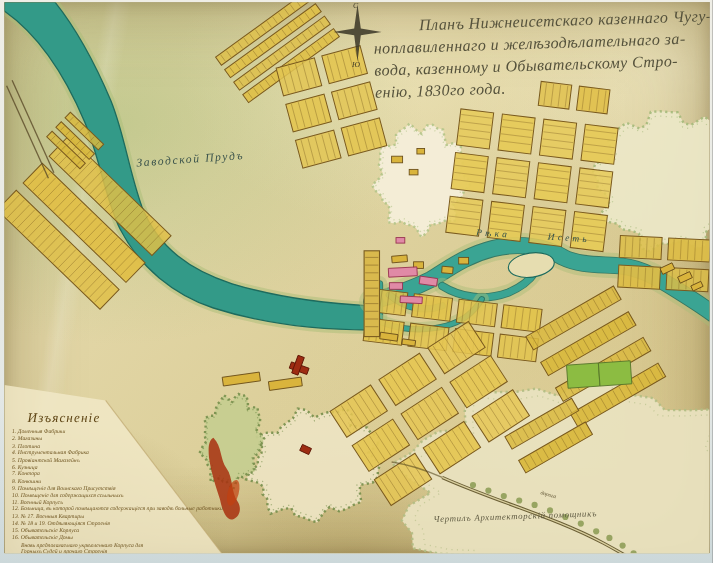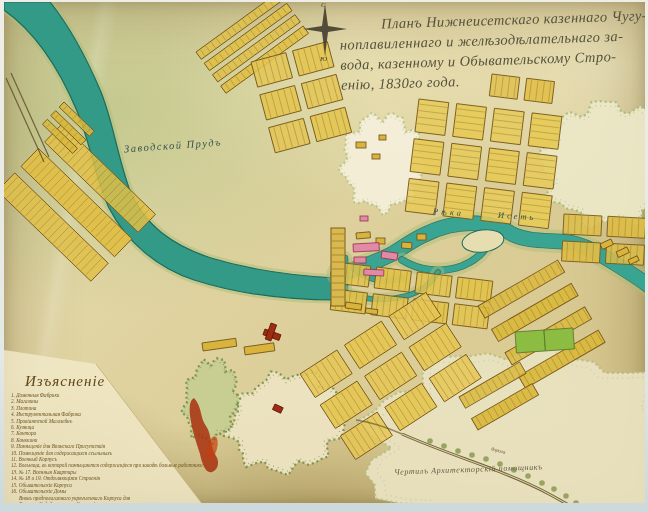--- a/index.html
+++ b/index.html
@@ -19,21 +19,21 @@
     box-shadow: inset 0 0 70px rgba(110,90,40,.45), inset 0 0 14px rgba(90,70,30,.3);}
   svg.layer{position:absolute;left:0;top:0;}
   .txt{position:absolute;white-space:nowrap;color:#4f4c38;}
   .title-block{left:336px;top:8px;transform:rotate(-1.8deg);font-style:italic;
                font-size:14.5px;line-height:20px;letter-spacing:.4px;color:#55523c;}
   .title-block .l0{padding-left:42px;}
   .pond-label{left:120px;top:138px;transform:rotate(-4deg);font-style:italic;
               font-size:10.5px;letter-spacing:1.5px;color:#3c544c;}
   .river-label{font-style:italic;font-size:8.5px;letter-spacing:3px;color:#33504a;transform:rotate(4deg);}
   .legend{left:7px;top:371px;width:240px;white-space:normal;color:#6d531f;font-style:italic;}
-  .legend .lg-title{font-size:15px;letter-spacing:1px;margin:0 0 2px 14px;color:#5f4616;}
+  .legend .lg-title{font-size:12px;letter-spacing:1px;margin:0 0 2px 14px;color:#5f4616;}
   .legend .lg-item{font-size:5.2px;line-height:6.4px;white-space:nowrap;}
   .legend .lg-note{font-size:5.2px;line-height:6.4px;white-space:nowrap;margin-left:8px;}
   .signature{left:390px;top:463px;transform:rotate(-2deg);font-style:italic;
              font-size:8px;letter-spacing:.6px;color:#5f5a42;}
   .road-label{left:487px;top:446px;transform:rotate(16deg);font-style:italic;font-size:5px;color:#5c5030;}
   .compass-letter{font-size:7px;font-style:italic;color:#3f3a28;}
 </style>
 </head>
 <body>
 

